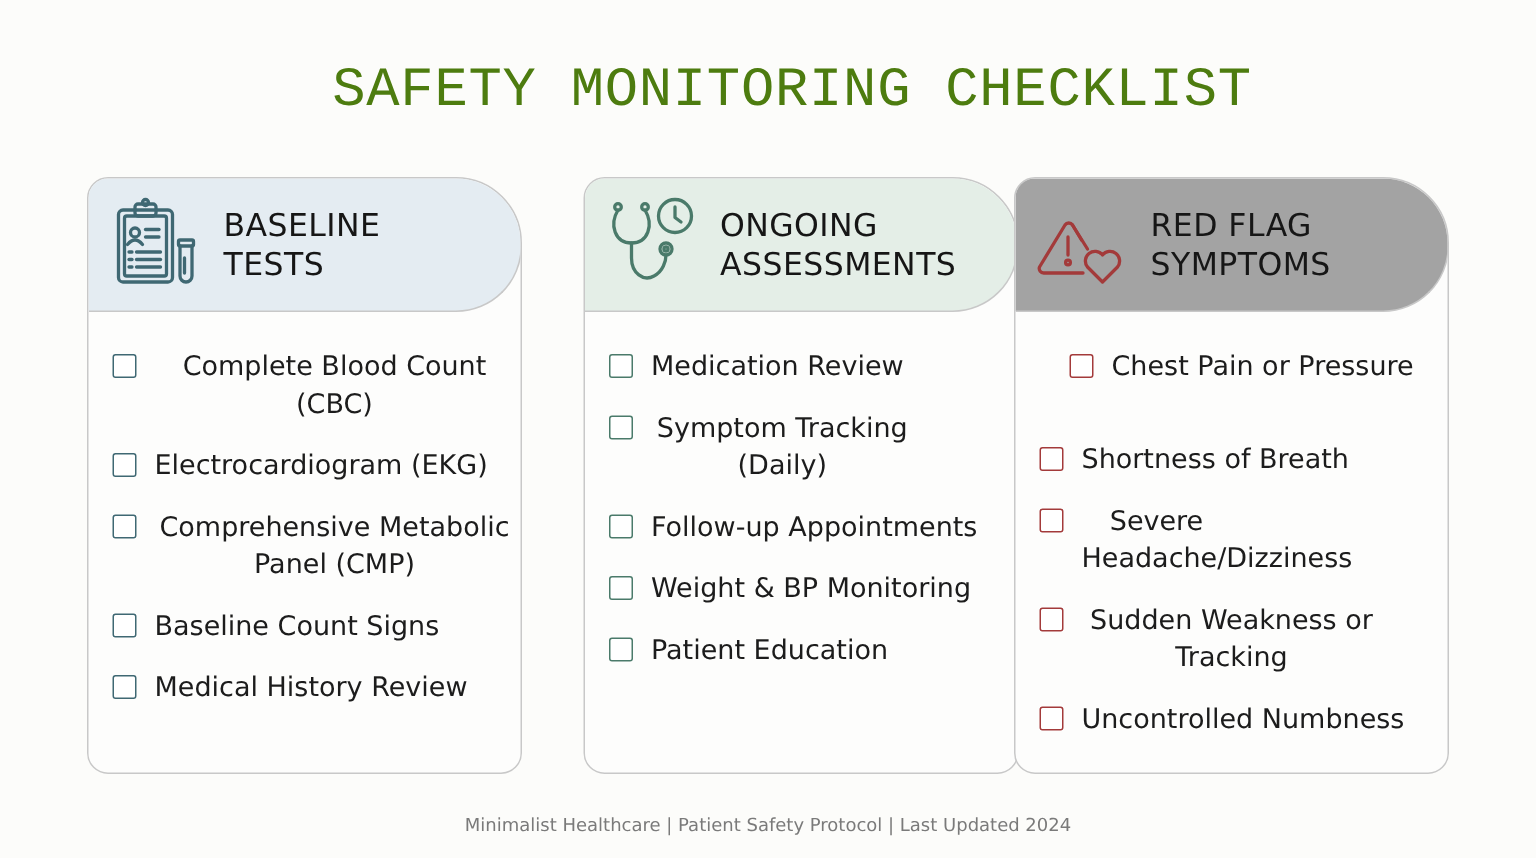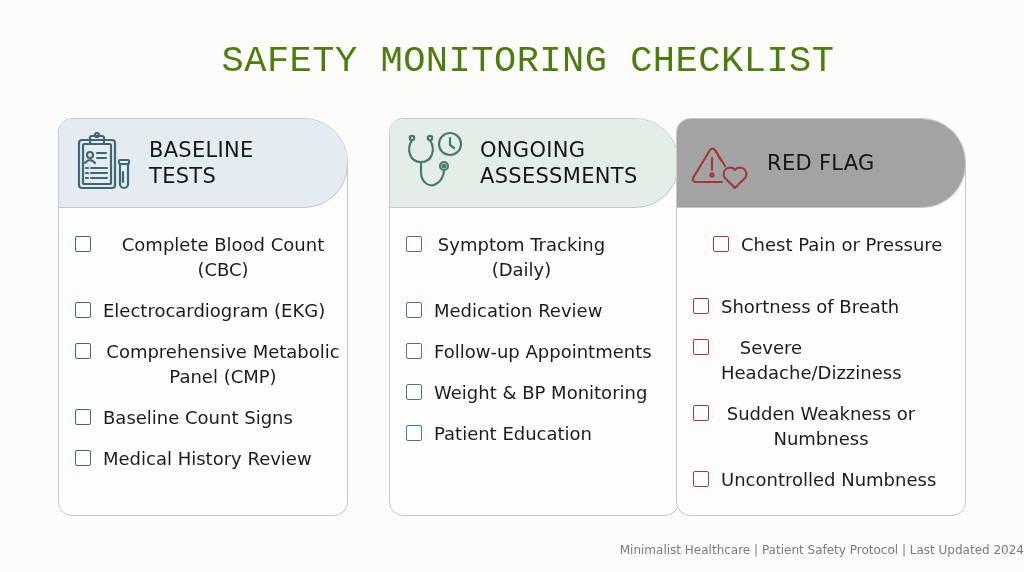--- a/index.html
+++ b/index.html
@@ -79,21 +79,21 @@
       margin-left: 12px;
       font-size: 18px;
       line-height: 25px;
       color: #1c1c1c;
       max-width: 240px;
     }
     .c3 .item.gap-after { margin-bottom: 37px; padding-left: 20px; }
     .footer {
       position: absolute;
       left: 0; right: 0; top: 543px;
-      text-align: right;
+      text-align: center;
       font-size: 12px;
       color: #7a7a7a;
     }
   </style>
 </head>
 <body>
 
 <h1 class="title">SAFETY MONITORING CHECKLIST</h1>
 
 <section class="card c1">
@@ -163,25 +163,25 @@
       </svg>
     </span>
     <div class="card-title">
       <div>ONGOING</div>
       <div>ASSESSMENTS</div>
     </div>
   </div>
   <div class="items">
     <label class="item">
       <span class="checkbox"></span>
+      <span class="item-label">Medication Review</span>
+    </label>
+    <label class="item">
+      <span class="checkbox"></span>
       <span class="item-label" style="max-width:175px">Symptom Tracking (Daily)</span>
-    </label>
-    <label class="item">
-      <span class="checkbox"></span>
-      <span class="item-label">Medication Review</span>
     </label>
     <label class="item">
       <span class="checkbox"></span>
       <span class="item-label">Follow-up Appointments</span>
     </label>
     <label class="item">
       <span class="checkbox"></span>
       <span class="item-label">Weight &amp; BP Monitoring</span>
     </label>
     <label class="item">
@@ -197,38 +197,39 @@
       <svg width="66" height="66" viewBox="0 0 66 66" fill="none" stroke="#a33a3a" stroke-width="2.2" stroke-linecap="round" stroke-linejoin="round">
         <path d="M30 30 L24 20 a3 3 0 0 0 -5 0 L2 48 a3 3 0 0 0 3 4 h26"></path>
         <path d="M24 20 l10 16"></path>
         <line x1="21" y1="28" x2="21" y2="40"></line>
         <circle cx="21" cy="45" r="1.6"></circle>
         <path d="M44 58 l-10 -10 a6 6 0 0 1 10 -8 a6 6 0 0 1 10 8 z"></path>
       </svg>
     </span>
     <div class="card-title">
       <div>RED FLAG</div>
+      <div>SYMPTOMS</div>
     </div>
   </div>
   <div class="items">
     <label class="item gap-after">
       <span class="checkbox"></span>
       <span class="item-label">Chest Pain or Pressure</span>
     </label>
     <label class="item">
       <span class="checkbox"></span>
       <span class="item-label">Shortness of Breath</span>
     </label>
     <label class="item">
       <span class="checkbox"></span>
       <span class="item-label" style="max-width:100px;word-break:normal">Severe Headache/Dizziness</span>
     </label>
     <label class="item">
       <span class="checkbox"></span>
-      <span class="item-label" style="max-width:200px">Sudden Weakness or Numbness</span>
+      <span class="item-label" style="max-width:200px">Sudden Weakness or Tracking</span>
     </label>
     <label class="item">
       <span class="checkbox"></span>
       <span class="item-label">Uncontrolled Numbness</span>
     </label>
   </div>
 </section>
 
 <div class="footer">Minimalist Healthcare | Patient Safety Protocol | Last Updated 2024</div>
 

